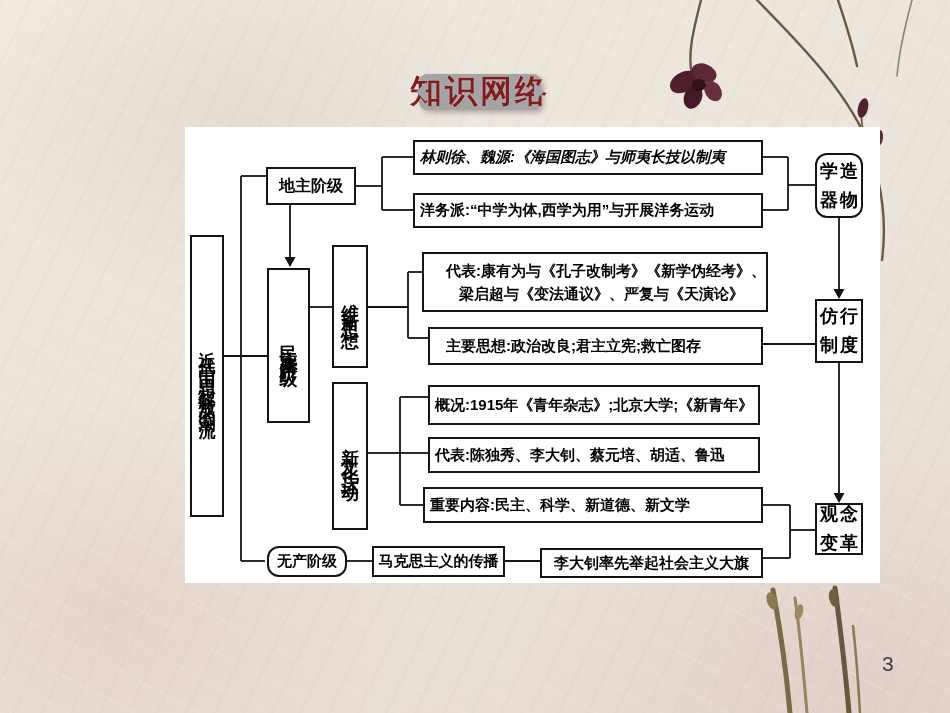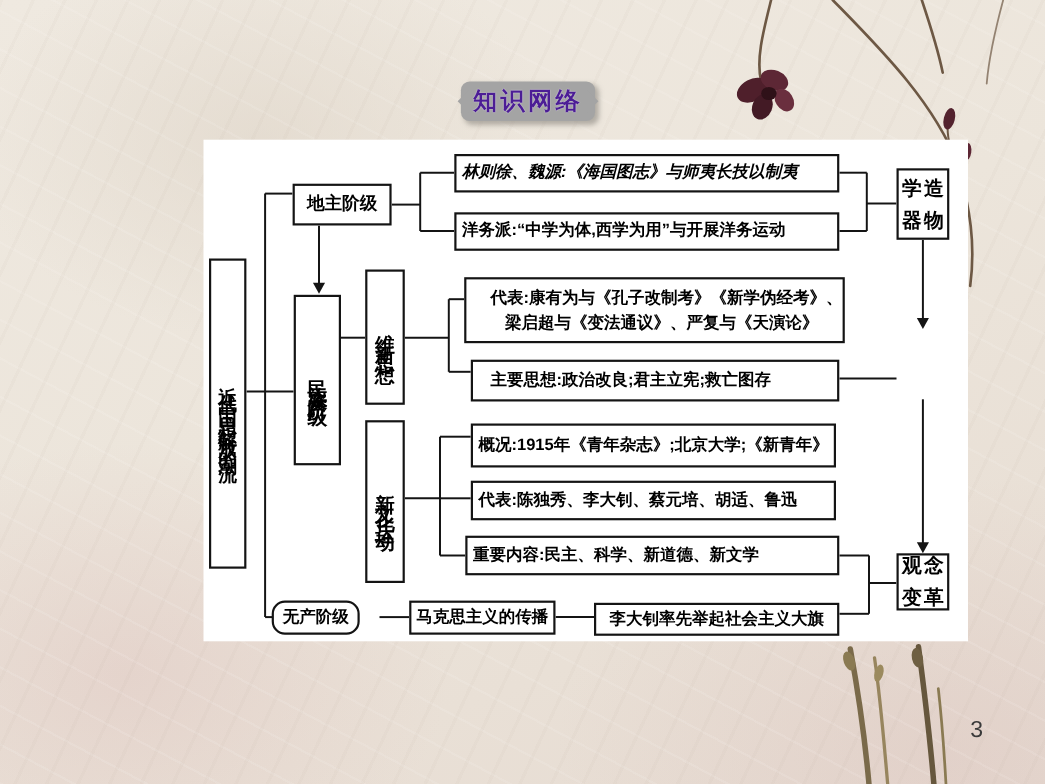--- a/index.html
+++ b/index.html
@@ -28,21 +28,21 @@
     background:#a4a4a4;border-radius:8px;
     display:flex;align-items:center;justify-content:center;
     box-shadow:3px 3px 5px rgba(130,125,118,0.55);
   }
   .badge::before,.badge::after{
     content:"";position:absolute;top:50%;width:0;height:0;border:10px solid transparent;
   }
   .badge::before{left:-13px;margin-top:-10px;border-right-color:#a4a4a4;}
   .badge::after{right:-13px;margin-top:-10px;border-left-color:#a4a4a4;}
   .badge span{
-    color:#4c1d95;font-size:22px;font-weight:bold;letter-spacing:3px;white-space:nowrap;
+    color:#7f1d1d;font-size:32px;font-weight:bold;letter-spacing:3px;white-space:nowrap;
     text-shadow:0 0 1px #fff;
   }
   .box{
     position:absolute;box-sizing:border-box;border:2px solid #141414;background:#fff;
     display:flex;align-items:center;color:#000;font-weight:bold;
   }
   .hbox{padding:0 5px;font-size:15px;line-height:1.25;white-space:nowrap;}
   .vbox{
     writing-mode:vertical-rl;text-orientation:upright;
     justify-content:center;align-items:center;white-space:nowrap;
@@ -162,21 +162,21 @@
   </div>
 
   <div class="box hbox" style="left:413px;top:140px;width:350px;height:35px;font-style:italic;">
     <span>林则徐、魏源:《海国图志》与师夷长技以制夷</span>
   </div>
 
   <div class="box hbox" style="left:413px;top:193px;width:350px;height:35px;">
     <span>洋务派:“中学为体,西学为用”与开展洋务运动</span>
   </div>
 
-  <div class="box obox" style="left:815px;top:153px;width:48px;height:65px;">
+  <div class="box obox" style="left:815px;top:153px;width:48px;height:65px;border-radius:12px;">
     <span>学造</span>
     <span>器物</span>
   </div>
 
   <div class="box vbox" style="left:267px;top:268px;width:43px;height:155px;font-size:18px;letter-spacing:5px;">
     <span>民族资产阶级</span>
   </div>
 
   <div class="box vbox" style="left:332px;top:245px;width:36px;height:123px;font-size:18px;letter-spacing:9px;">
     <span>维新思想</span>
@@ -184,20 +184,24 @@
 
   <div class="box twoline" style="left:422px;top:252px;width:346px;height:60px;">
     <div class="l1">代表:康有为与《孔子改制考》《新学伪经考》、</div>
     <div class="l2">梁启超与《变法通议》、严复与《天演论》</div>
   </div>
 
   <div class="box hbox" style="left:428px;top:327px;width:335px;height:38px;padding-left:16px;">
     <span>主要思想:政治改良;君主立宪;救亡图存</span>
   </div>
 
+  <div class="box obox" style="left:815px;top:299px;width:48px;height:64px;">
+    <span>仿行</span>
+    <span>制度</span>
+  </div>
 
   <div class="box vbox" style="left:332px;top:382px;width:36px;height:148px;font-size:18px;letter-spacing:9px;">
     <span>新文化运动</span>
   </div>
 
   <div class="box hbox" style="left:428px;top:385px;width:332px;height:40px;">
     <span>概况:1915年《青年杂志》;北京大学;《新青年》</span>
   </div>
 
   <div class="box hbox" style="left:428px;top:437px;width:332px;height:36px;">
@@ -206,21 +210,21 @@
 
   <div class="box hbox" style="left:423px;top:487px;width:340px;height:36px;">
     <span>重要内容:民主、科学、新道德、新文学</span>
   </div>
 
   <div class="box obox" style="left:815px;top:503px;width:48px;height:52px;">
     <span>观念</span>
     <span>变革</span>
   </div>
 
-  <div class="box hbox" style="left:247px;top:546px;width:80px;height:31px;justify-content:center;border-radius:12px;">
+  <div class="box hbox" style="left:267px;top:546px;width:80px;height:31px;justify-content:center;border-radius:12px;">
     <span>无产阶级</span>
   </div>
 
   <div class="box hbox" style="left:372px;top:546px;width:133px;height:31px;justify-content:center;padding:0 2px;">
     <span>马克思主义的传播</span>
   </div>
 
   <div class="box hbox" style="left:540px;top:548px;width:223px;height:30px;justify-content:center;">
     <span>李大钊率先举起社会主义大旗</span>
   </div>

